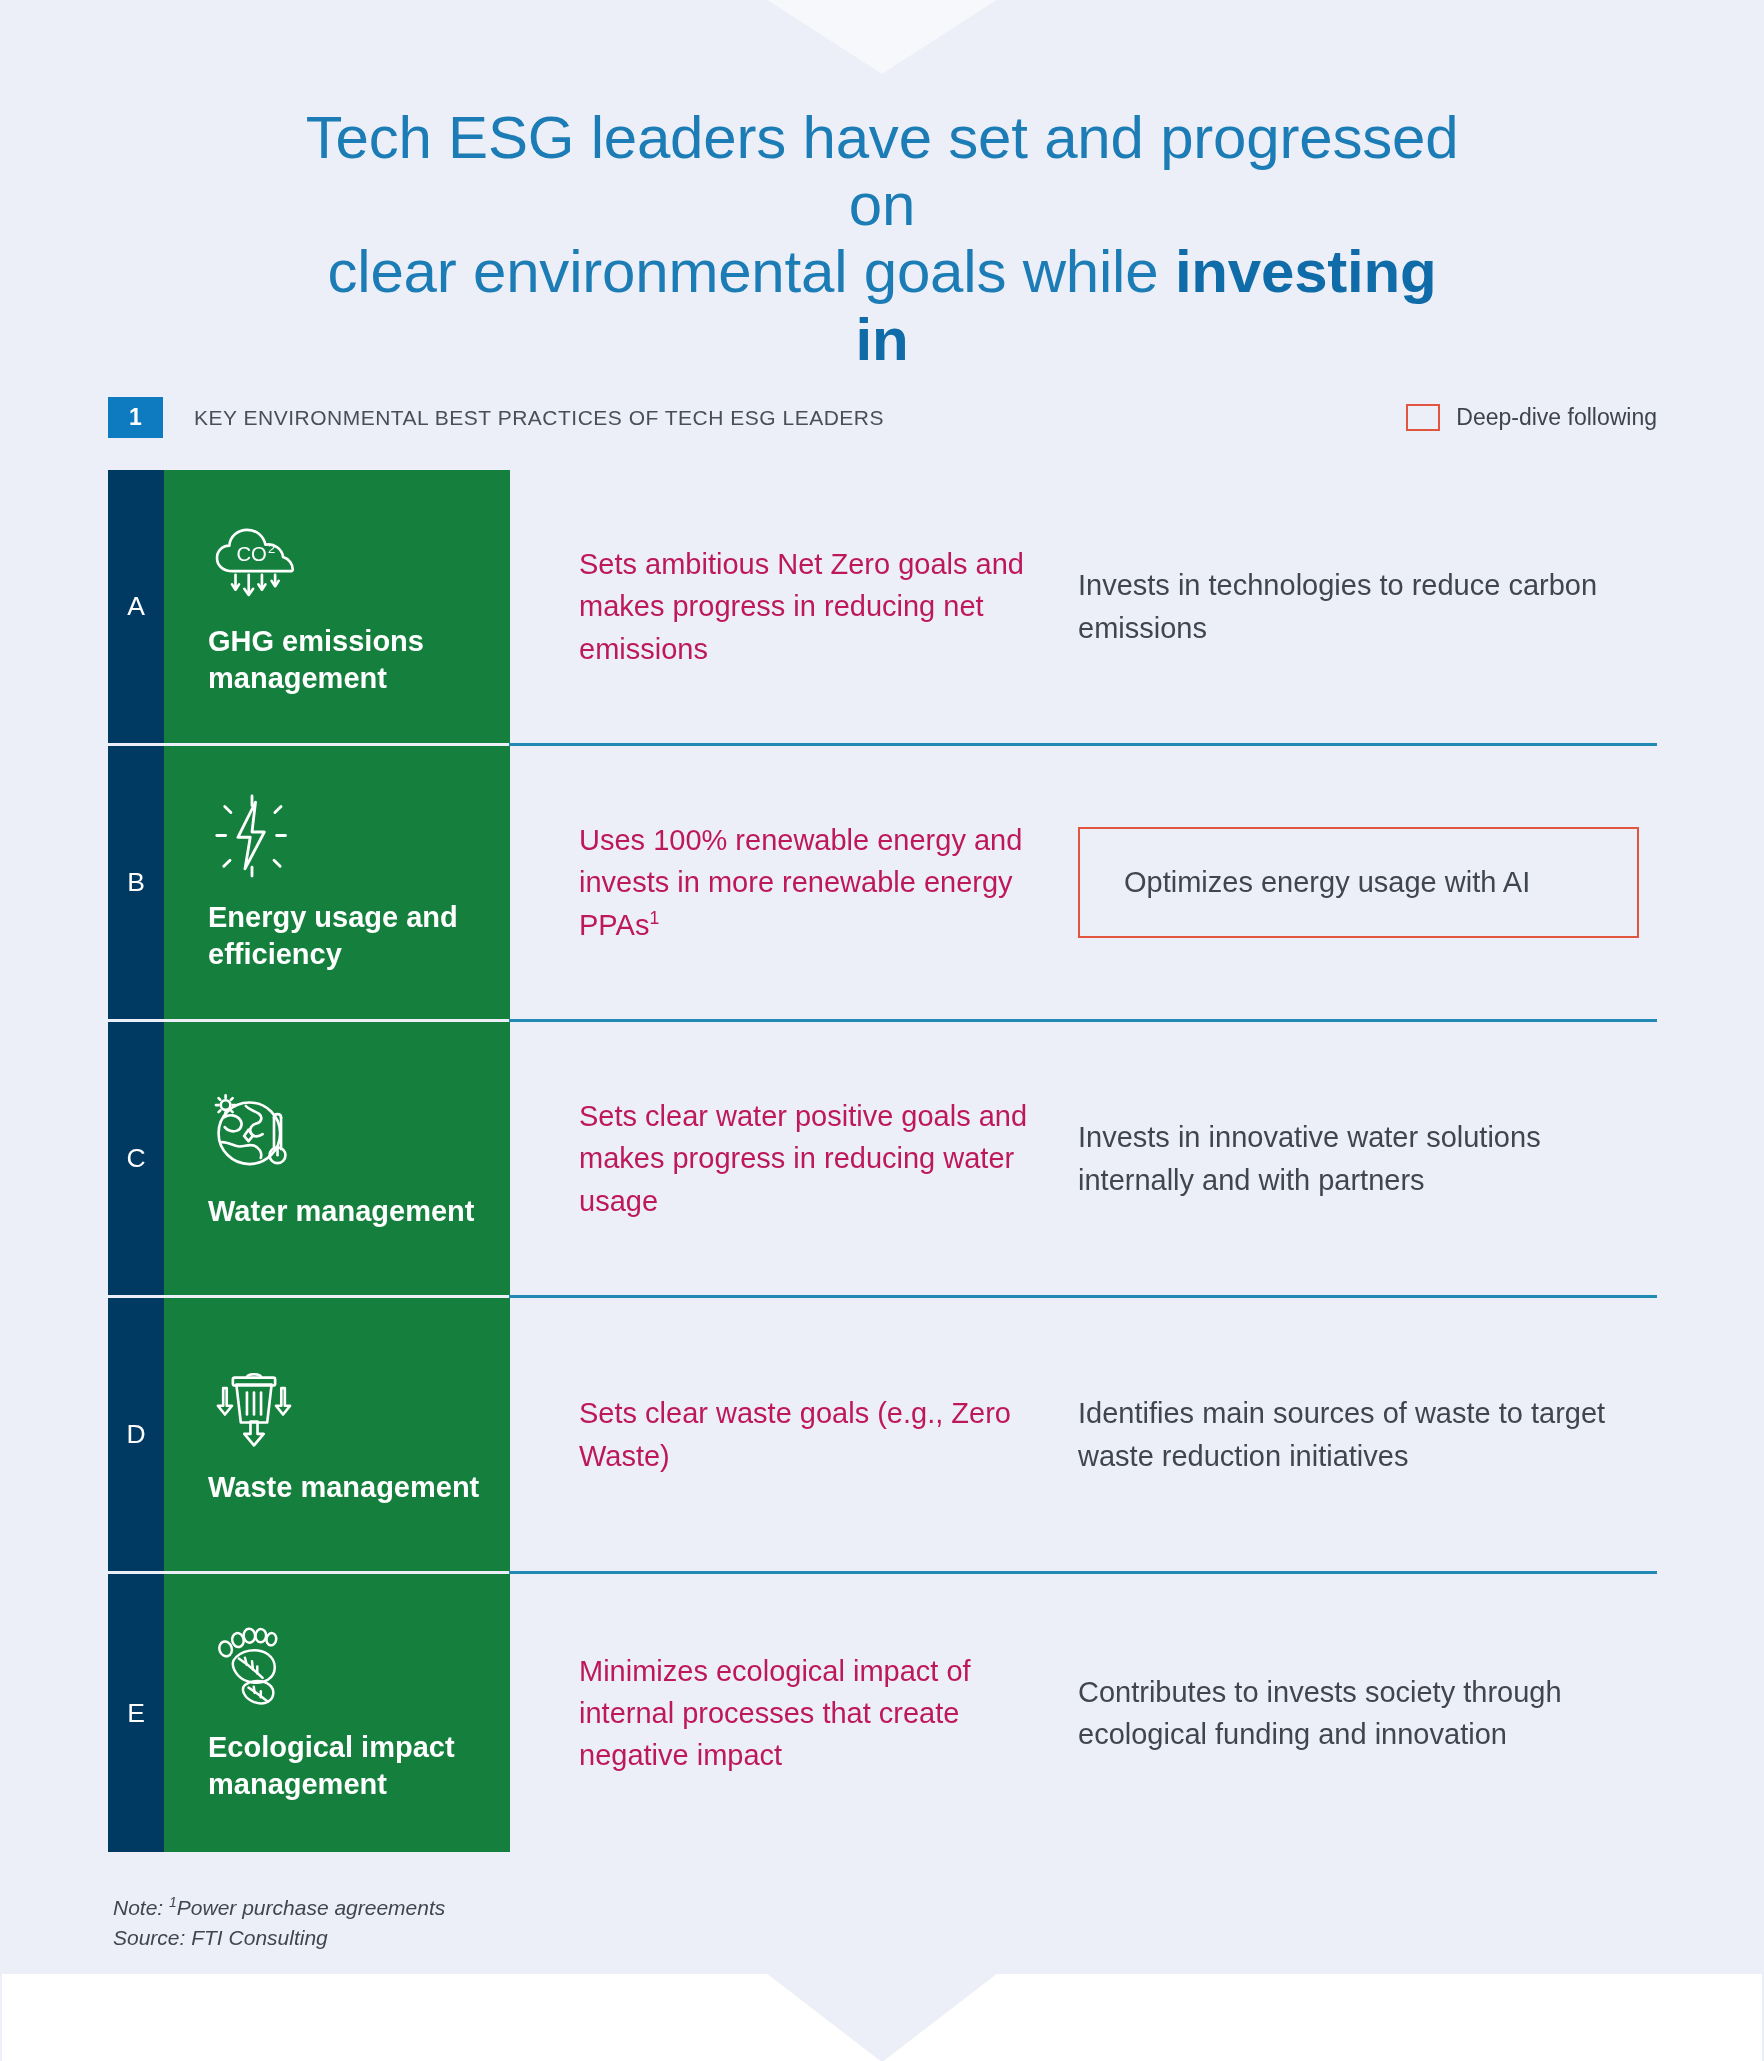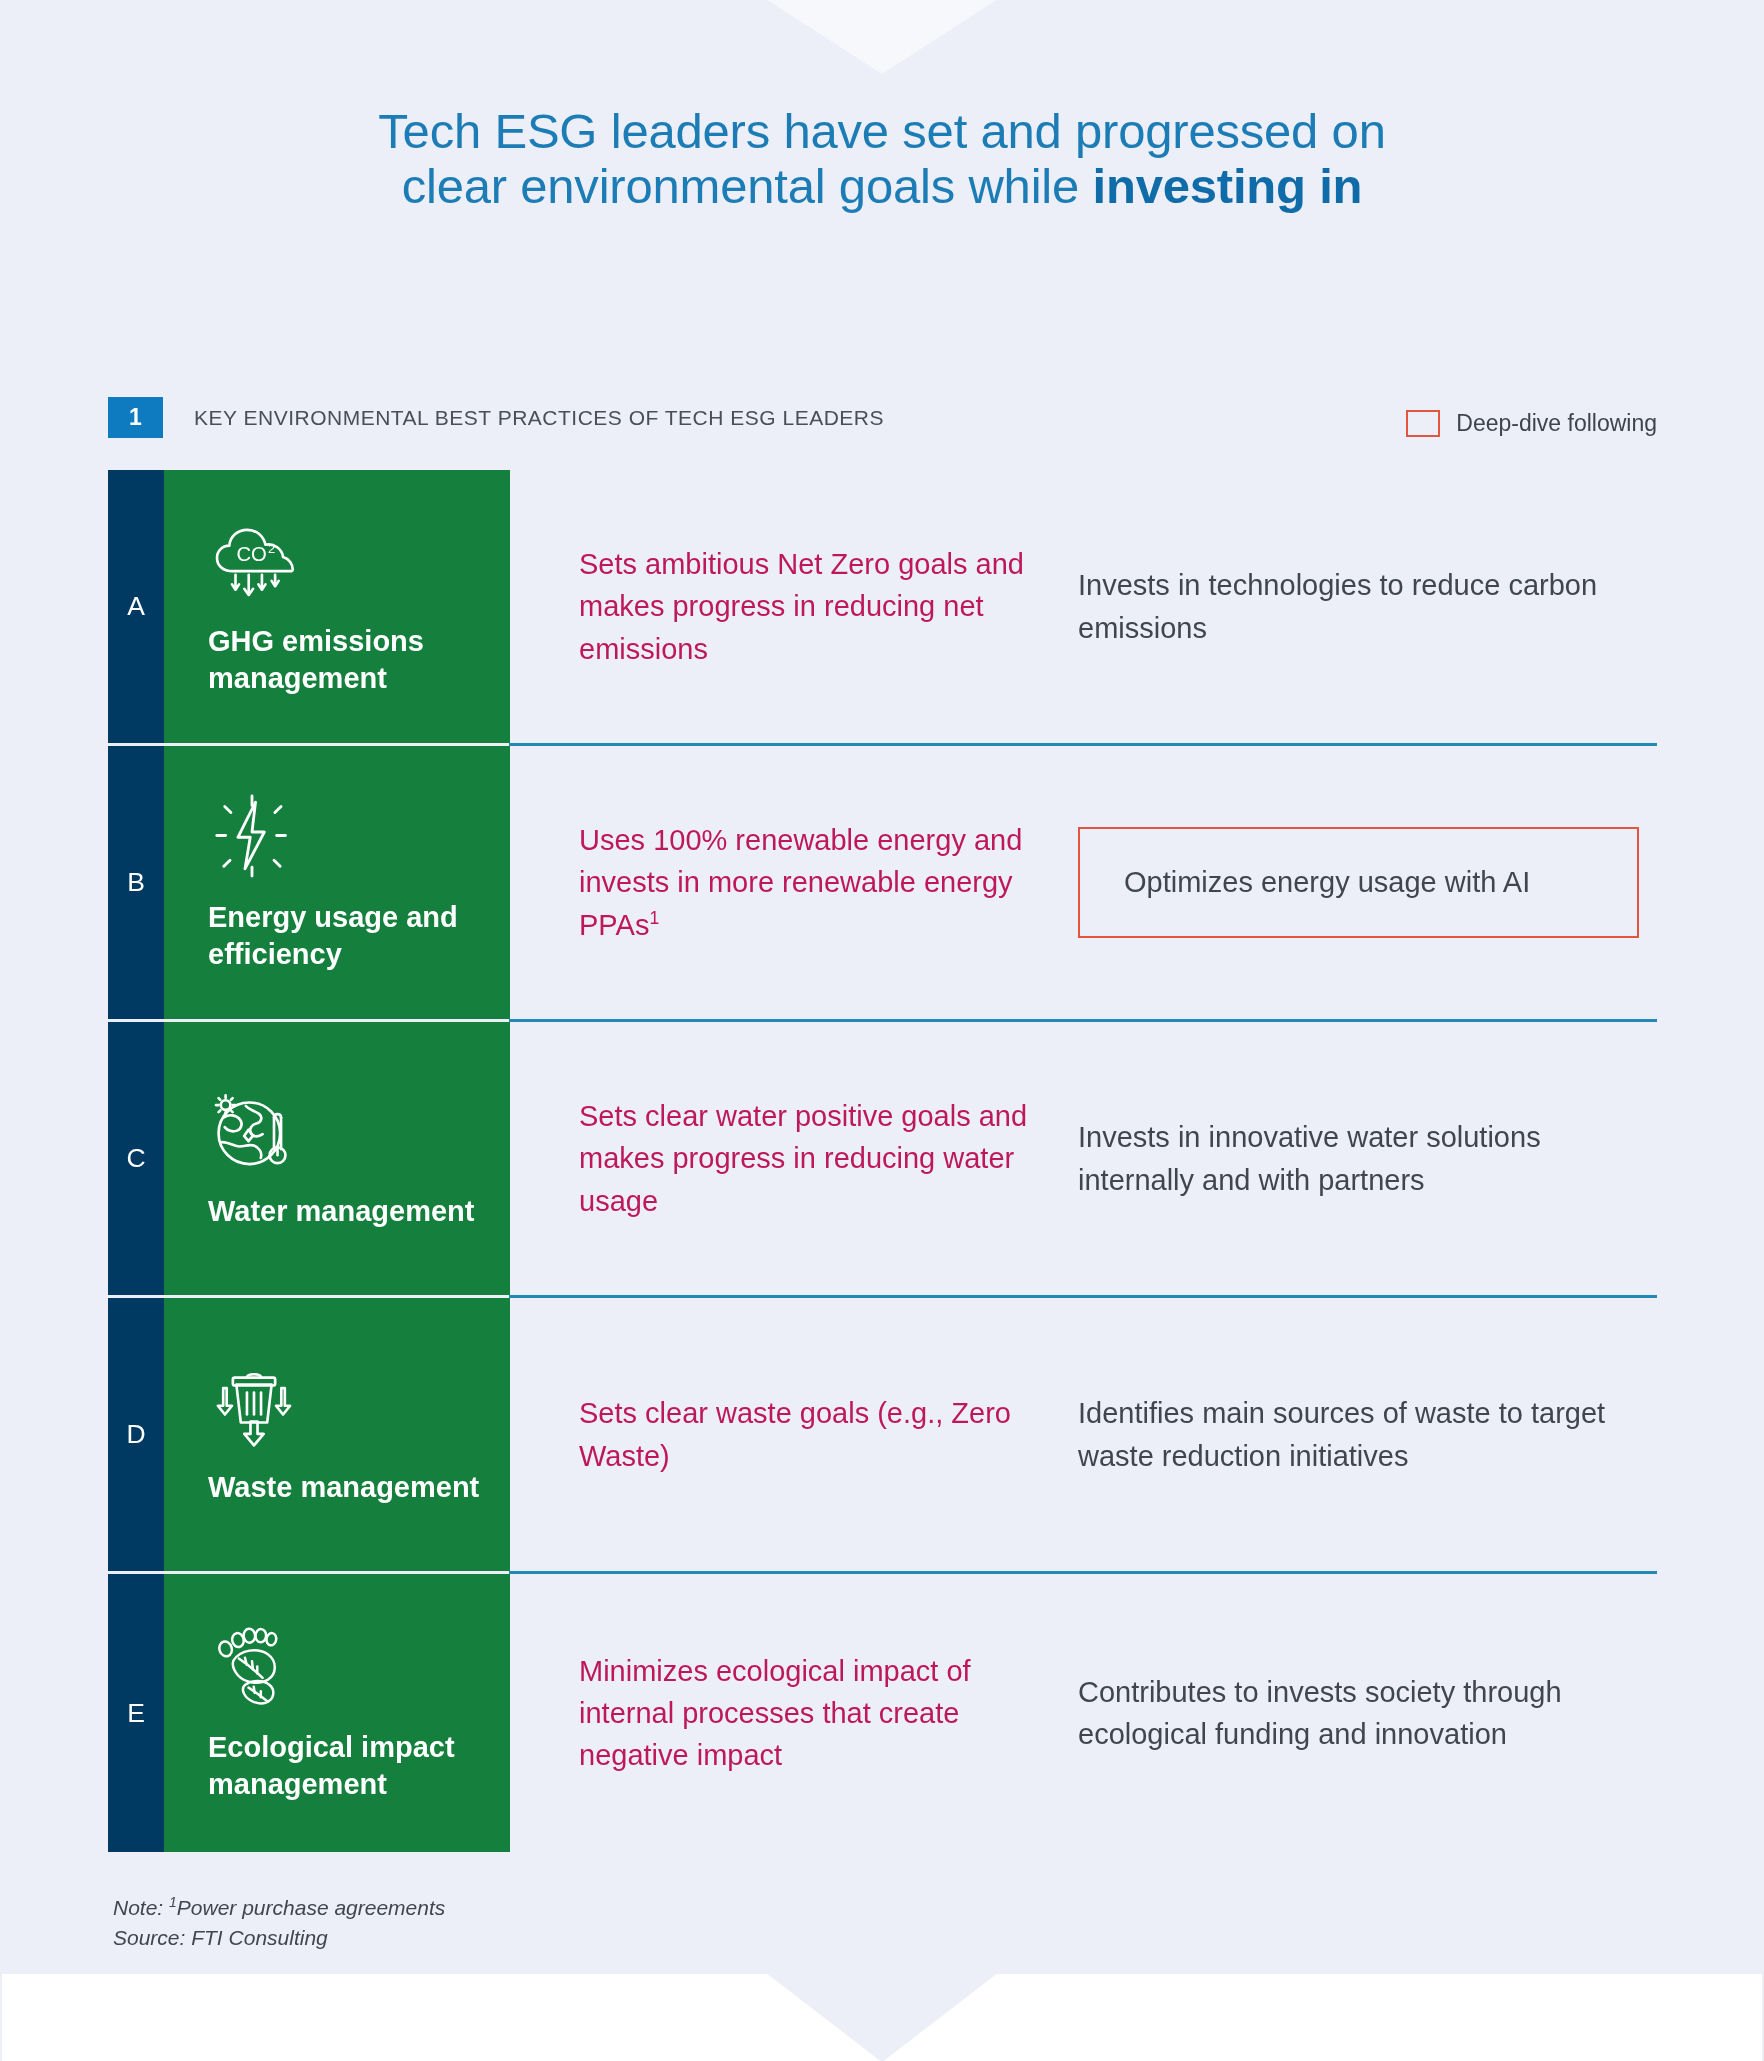--- a/index.html
+++ b/index.html
@@ -43,21 +43,21 @@
 
   
   .title-block {
     position: absolute;
     top: 104px;
     left: 50%;
     transform: translateX(-50%);
     width: 1173px;
     text-align: center;
     color: #1c7cb5;
-    font-size: 49px;
+    font-size: 60px;
     line-height: 1.12;
     font-weight: 400;
     letter-spacing: -0.2px;
   }
   .title-block b {
     font-weight: 700;
     color: #0f6ca8;
   }
 
   
@@ -96,21 +96,20 @@
     white-space: nowrap;
   }
   .legend {
     position: absolute;
     right: 0;
     top: 0;
     height: 41px;
     display: flex;
     align-items: center;
     gap: 16px;
-    margin-top: 6px;
   }
   .legend-swatch {
     width: 34px;
     height: 26.5px;
     border: 2.6px solid #e2563f;
     background: transparent;
     box-sizing: border-box;
   }
   .legend-label {
     font-size: 23px;

